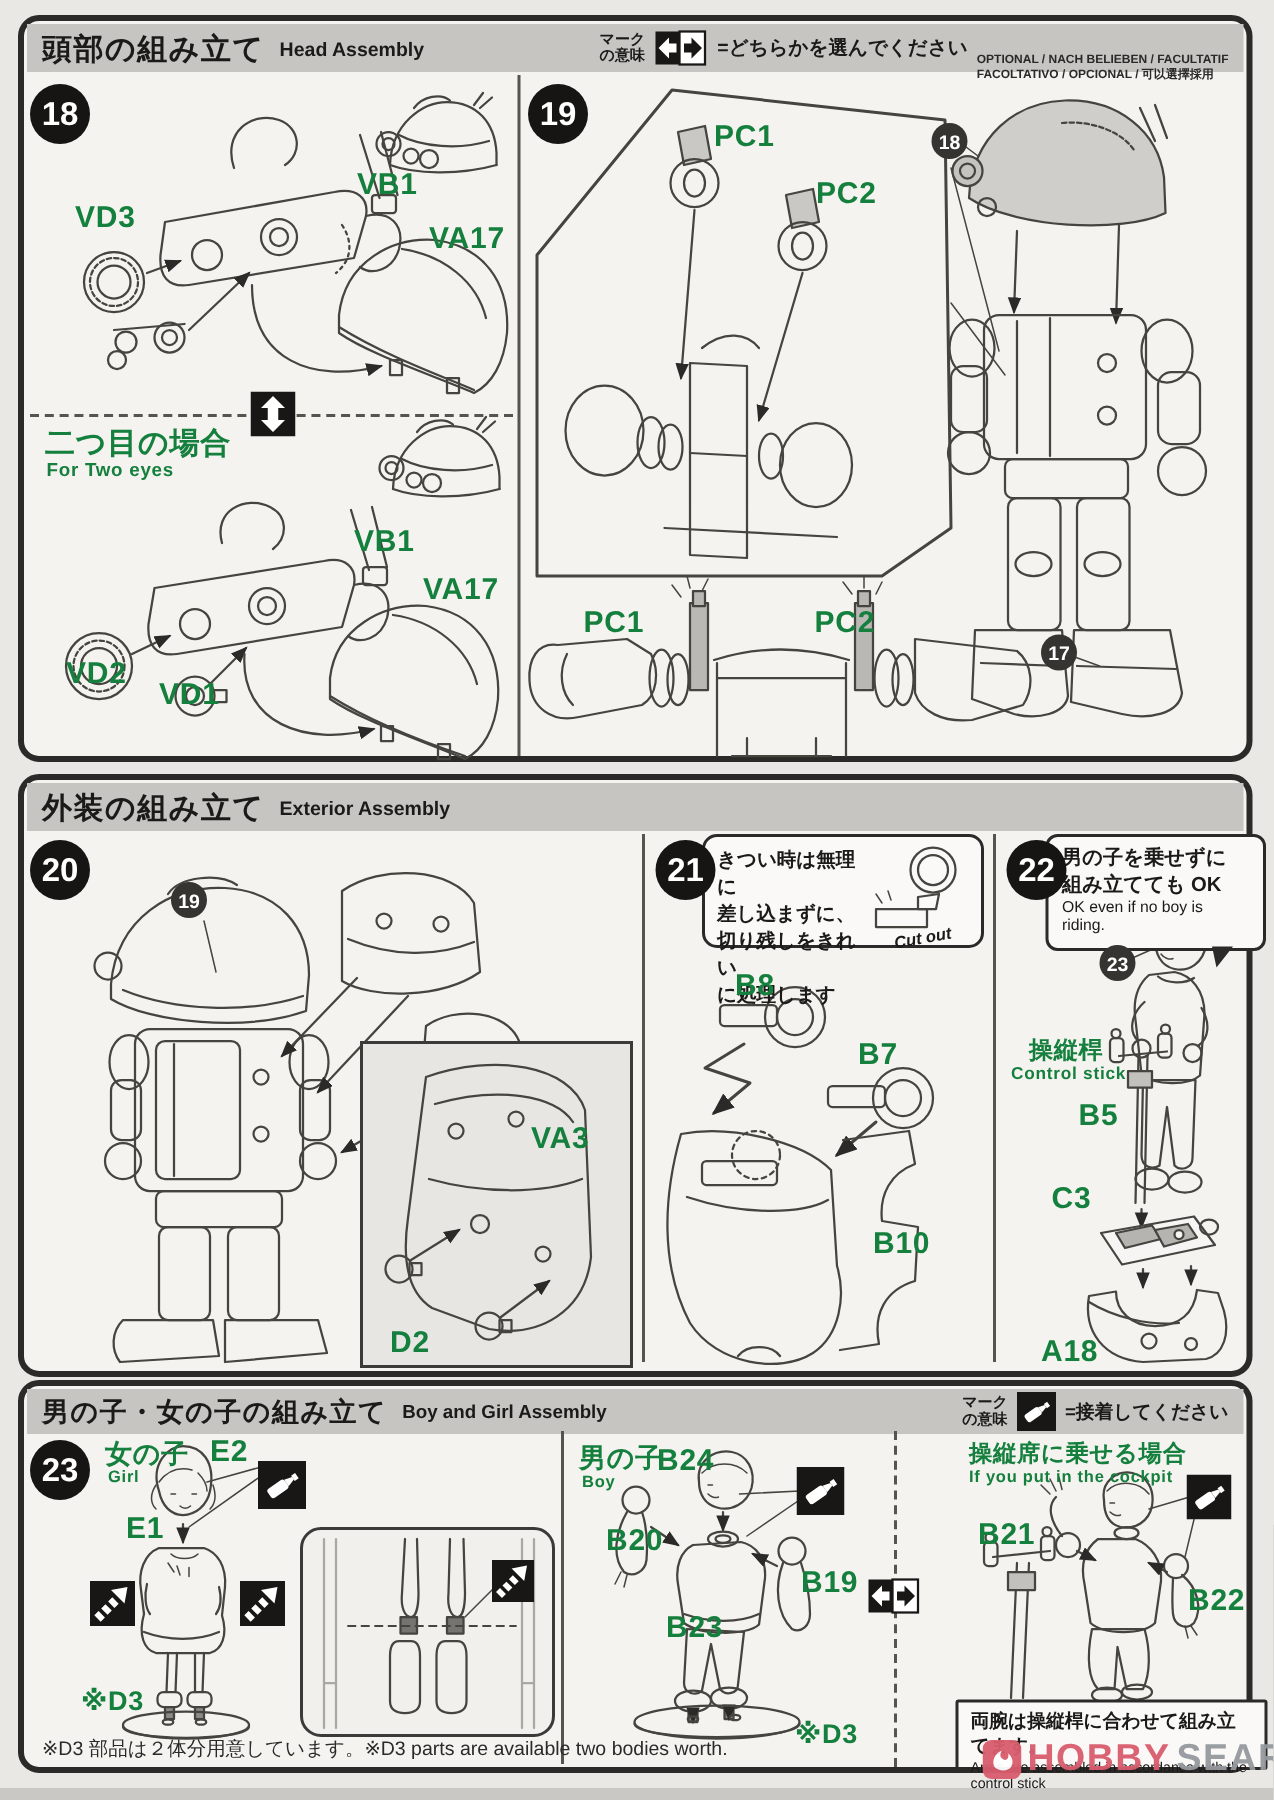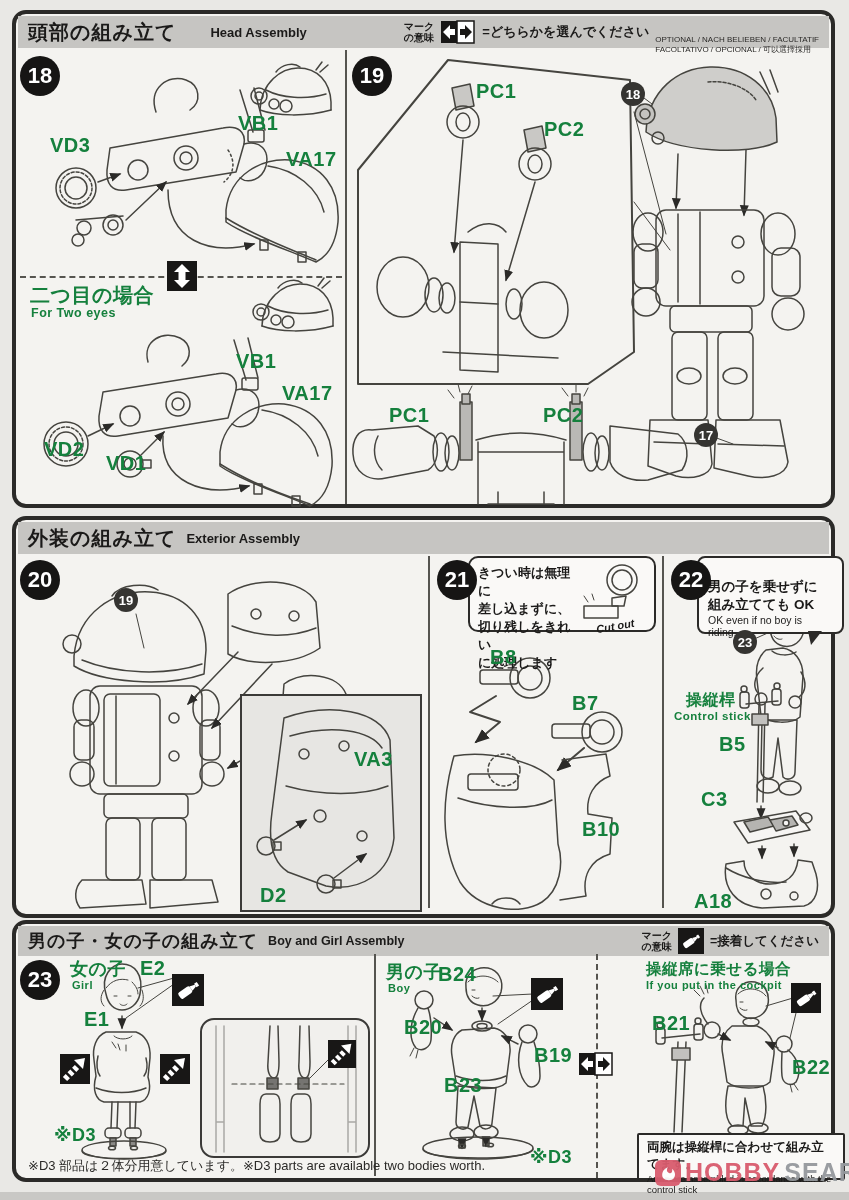--- a/index.html
+++ b/index.html
@@ -5,21 +5,21 @@
   html,body{margin:0;padding:0;background:#cfcecb;}
   .page{position:relative;width:849px;height:1200px;background:#e9e8e5;
         font-family:"Liberation Sans","DejaVu Sans",sans-serif;overflow:hidden;color:#1b1a19;}
   .panel{position:absolute;background:#f4f3f0;border:4px solid #2b2a28;border-radius:14px;box-sizing:border-box;}
   .secbar{position:absolute;background:#c6c5c2;display:flex;align-items:center;box-sizing:border-box;padding:0 10px;}
   .jtitle{font-size:20px;font-weight:bold;letter-spacing:1px;white-space:nowrap;}
   .etitle{font-size:13px;font-weight:bold;margin-left:10px;white-space:nowrap;}
   .legend{margin-left:auto;display:flex;align-items:center;gap:6px;}
   .marklbl{font-size:10px;font-weight:bold;line-height:11px;white-space:nowrap;}
   .meaning{font-size:13px;font-weight:bold;white-space:nowrap;}
-  .langs{font-size:8px;font-weight:normal;line-height:10px;color:#2a2927;white-space:nowrap;margin-top:26px;}
+  .langs{font-size:8px;font-weight:bold;line-height:10px;color:#2a2927;white-space:nowrap;margin-top:26px;}
   .badge{position:absolute;width:40px;height:40px;border-radius:50%;background:#161514;color:#fff;
          display:flex;align-items:center;justify-content:center;font-size:22px;font-weight:bold;z-index:5;}
   .refbadge{width:24px;height:24px;font-size:13px;background:#35343１;background:#353431;}
   .plabel{position:absolute;font-size:20px;font-weight:bold;color:#15803d;letter-spacing:.5px;white-space:nowrap;z-index:4;}
   .vline{position:absolute;width:2px;background:#55544f;}
   .dashline{position:absolute;border-top:2px dashed #55544f;}
   .dashvline{position:absolute;border-left:2px dashed #55544f;}
   .notebox{position:absolute;background:#faf9f7;border:2px solid #2b2a28;border-radius:6px;box-sizing:border-box;z-index:4;}
   .d{position:absolute;fill:none;stroke:#45443f;stroke-width:1.5;stroke-linecap:round;stroke-linejoin:round;}
   .icon{position:absolute;z-index:5;}
@@ -35,21 +35,21 @@
 
   <svg width="0" height="0" style="position:absolute" aria-hidden="true">
     <defs>
       <marker id="ah" markerWidth="9" markerHeight="8" refX="6.5" refY="3" orient="auto">
         <path d="M0,0 L7.5,3 L0,6 Z" fill="#2b2a28" stroke="none"></path>
       </marker>
     </defs>
   </svg>
 
   <div class="panel" style="left:12px;top:10px;width:823px;height:498px;"></div>
-  <div class="secbar" style="left:18px;top:16px;width:811px;height:32px;gap:24px;">
+  <div class="secbar" style="left:18px;top:16px;width:811px;height:32px;">
     <span class="jtitle">頭部の組み立て</span>
     <span class="etitle">Head Assembly</span>
     <span class="legend">
       <span class="marklbl">
         <span>マーク</span><br><span>の意味</span>
       </span>
       <svg width="36" height="24" viewBox="0 0 36 24" style="flex:none">
         <rect x="1" y="1" width="16" height="22" fill="#181716" stroke="none"></rect>
         <polygon points="3,12 10,5 10,9 15,9 15,15 10,15 10,19" fill="#fff" stroke="none"></polygon>
         <rect x="17" y="1" width="17" height="22" fill="#fff" stroke="#181716" stroke-width="1.5"></rect>
@@ -330,21 +330,21 @@
     <circle cx="70" cy="122" r="16" stroke-dasharray="3 3"></circle>
     <path d="M24,150 C60,162 100,162 118,152"></path>
     <rect x="34" y="126" width="50" height="16" rx="3"></rect>
     <path d="M58,256 C64,248 80,248 86,256"></path>
     <path d="M128,112 L172,106 L176,128 C160,134 152,148 154,166 L178,170 L176,206 C156,212 148,228 152,248 L126,252"></path>
   </svg>
   <div class="plabel" style="left:490px;top:646px;">B8</div>
   <div class="plabel" style="left:572px;top:692px;">B7</div>
   <div class="plabel" style="left:582px;top:818px;">B10</div>
 
-  <div style="position:absolute;left:697px;top:556px;width:147px;height:78px;background:#faf9f7;border:2px solid #2b2a28;border-radius:8px;box-sizing:border-box;padding:20px 9px;z-index:4;">
+  <div style="position:absolute;left:697px;top:556px;width:147px;height:78px;background:#faf9f7;border:2px solid #2b2a28;border-radius:8px;box-sizing:border-box;padding:5px 9px;z-index:4;">
     <div class="jp-s" style="font-size:13.5px;">男の子を乗せずに</div>
     <div class="jp-s" style="font-size:13.5px;">組み立てても OK</div>
     <div style="font-size:10.5px;line-height:12px;">OK even if no boy is</div>
     <div style="font-size:10.5px;line-height:12px;">riding.</div>
     <div style="position:absolute;bottom:-13px;right:20px;width:0;height:0;border-left:3px solid transparent;border-right:11px solid transparent;border-top:14px solid #2b2a28;"></div>
   </div>
   <svg class="d" style="left:666px;top:556px;" width="172" height="356" viewBox="0 0 172 356">
     <path d="M104,70 C102,58 112,50 123,52 C134,53 140,62 138,74 C136,86 127,92 117,90 C108,88 104,80 104,70 Z"></path>
     <path d="M107,64 C113,58 124,56 132,60 M108,74 L111,74 M108,80 C110,83 114,84 116,83" stroke-width="1"></path>
     <path d="M100,94 C93,100 89,110 91,124 L95,160 C104,168 126,168 134,161 L137,120 C137,104 128,94 117,92 Z"></path>

